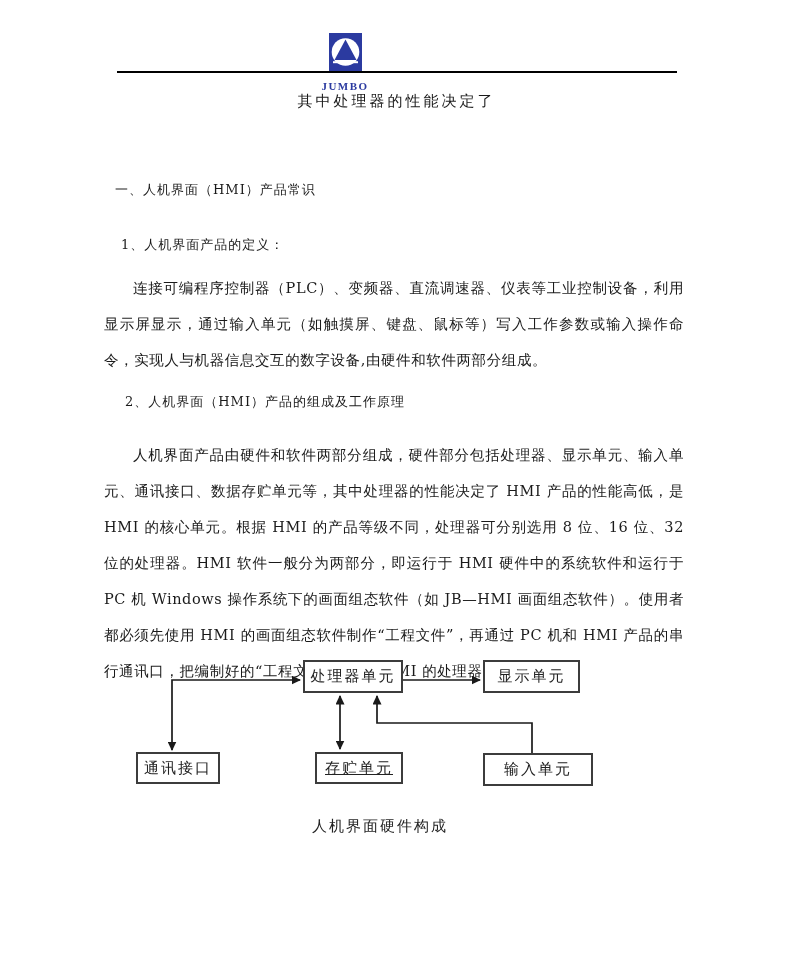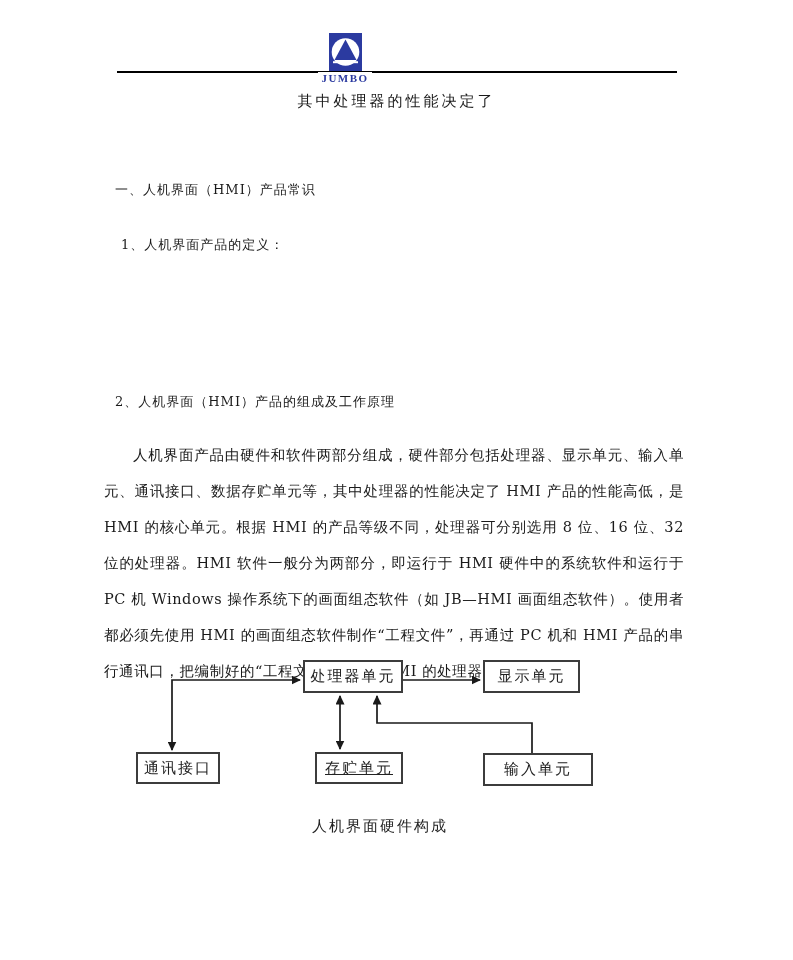--- a/index.html
+++ b/index.html
@@ -15,20 +15,21 @@
   }
   
   .header-rule {
     position:absolute; left:117px; top:71px;
     width:560px; height:2px; background:#000;
   }
   .logo-block {
     position:absolute; left:0; top:33px; width:690px;
     display:flex; flex-direction:column; align-items:center;
     z-index:2;
+    gap:8px;
   }
   .logo-square { width:33px; height:38px; display:block; background:#fff; }
   .brand-name {
     margin-top:1px;
     font-family:"Liberation Serif","DejaVu Serif", serif;
     font-weight:bold; font-size:11px; letter-spacing:1.5px;
     color:#2b3aa0; background:#fff; padding:0 3px;
   }
   
   .doc-title {
@@ -37,21 +38,21 @@
     font-family:"DejaVu Serif","Liberation Serif", serif;
   }
   .h-sec {
     position:absolute; left:115px;
     font-size:13px; letter-spacing:1px;
     font-family:"DejaVu Serif","Liberation Serif", serif;
     white-space:nowrap;
   }
   .h1 { top:181px; }
   .sub1 { top:236px; left:121px; }
-  .sub2 { top:393px; }
+  .sub2 { top:393px;margin-left:10px; }
   .para {
     position:absolute; left:104px; width:580px;
     font-size:14.5px; line-height:36px; letter-spacing:0.6px;
     text-align:justify; text-indent:2em;
     font-family:"DejaVu Serif","Liberation Serif", serif;
   }
   .para1 { top:270px; }
   .para2 { top:437px; }
   
   .diagram-box {
@@ -87,20 +88,21 @@
       <polygon points="16.5,6.5 27.5,27 5.5,27" fill="#2b3aa0"></polygon>
       <rect x="4" y="28.2" width="25" height="2" fill="#ffffff"></rect>
     </svg>
     <span class="brand-name">JUMBO</span>
   </div>
 
   <div class="doc-title">其中处理器的性能决定了</div>
 
   <div class="h-sec h1">一、人机界面（HMI）产品常识</div>
   <div class="h-sec sub1">1、人机界面产品的定义：</div>
+  <div class="para para1">连接可编程序控制器（PLC）、变频器、直流调速器、仪表等工业控制设备，利用显示屏显示，通过输入单元（如触摸屏、键盘、鼠标等）写入工作参数或输入操作命令，实现人与机器信息交互的数字设备,由硬件和软件两部分组成。</div>
   <div class="h-sec sub2">2、人机界面（HMI）产品的组成及工作原理</div>
   <div class="para para2">人机界面产品由硬件和软件两部分组成，硬件部分包括处理器、显示单元、输入单元、通讯接口、数据存贮单元等，其中处理器的性能决定了 HMI 产品的性能高低，是 HMI 的核心单元。根据 HMI 的产品等级不同，处理器可分别选用 8 位、16 位、32 位的处理器。HMI 软件一般分为两部分，即运行于 HMI 硬件中的系统软件和运行于 PC 机 Windows 操作系统下的画面组态软件（如 JB—HMI 画面组态软件）。使用者都必须先使用 HMI 的画面组态软件制作“工程文件”，再通过 PC 机和 HMI 产品的串行通讯口，把编制好的“工程文件”下载到 HMI 的处理器中运行。</div>
 
   <svg class="diagram-arrows" viewBox="0 0 520 210">
     <defs>
       <marker id="arr" markerWidth="10" markerHeight="9" refX="8.5" refY="4.5" orient="auto-start-reverse" markerUnits="userSpaceOnUse">
         <path d="M0,0 L9.5,4.5 L0,9 z" fill="#1a1a1a"></path>
       </marker>
     </defs>
 

